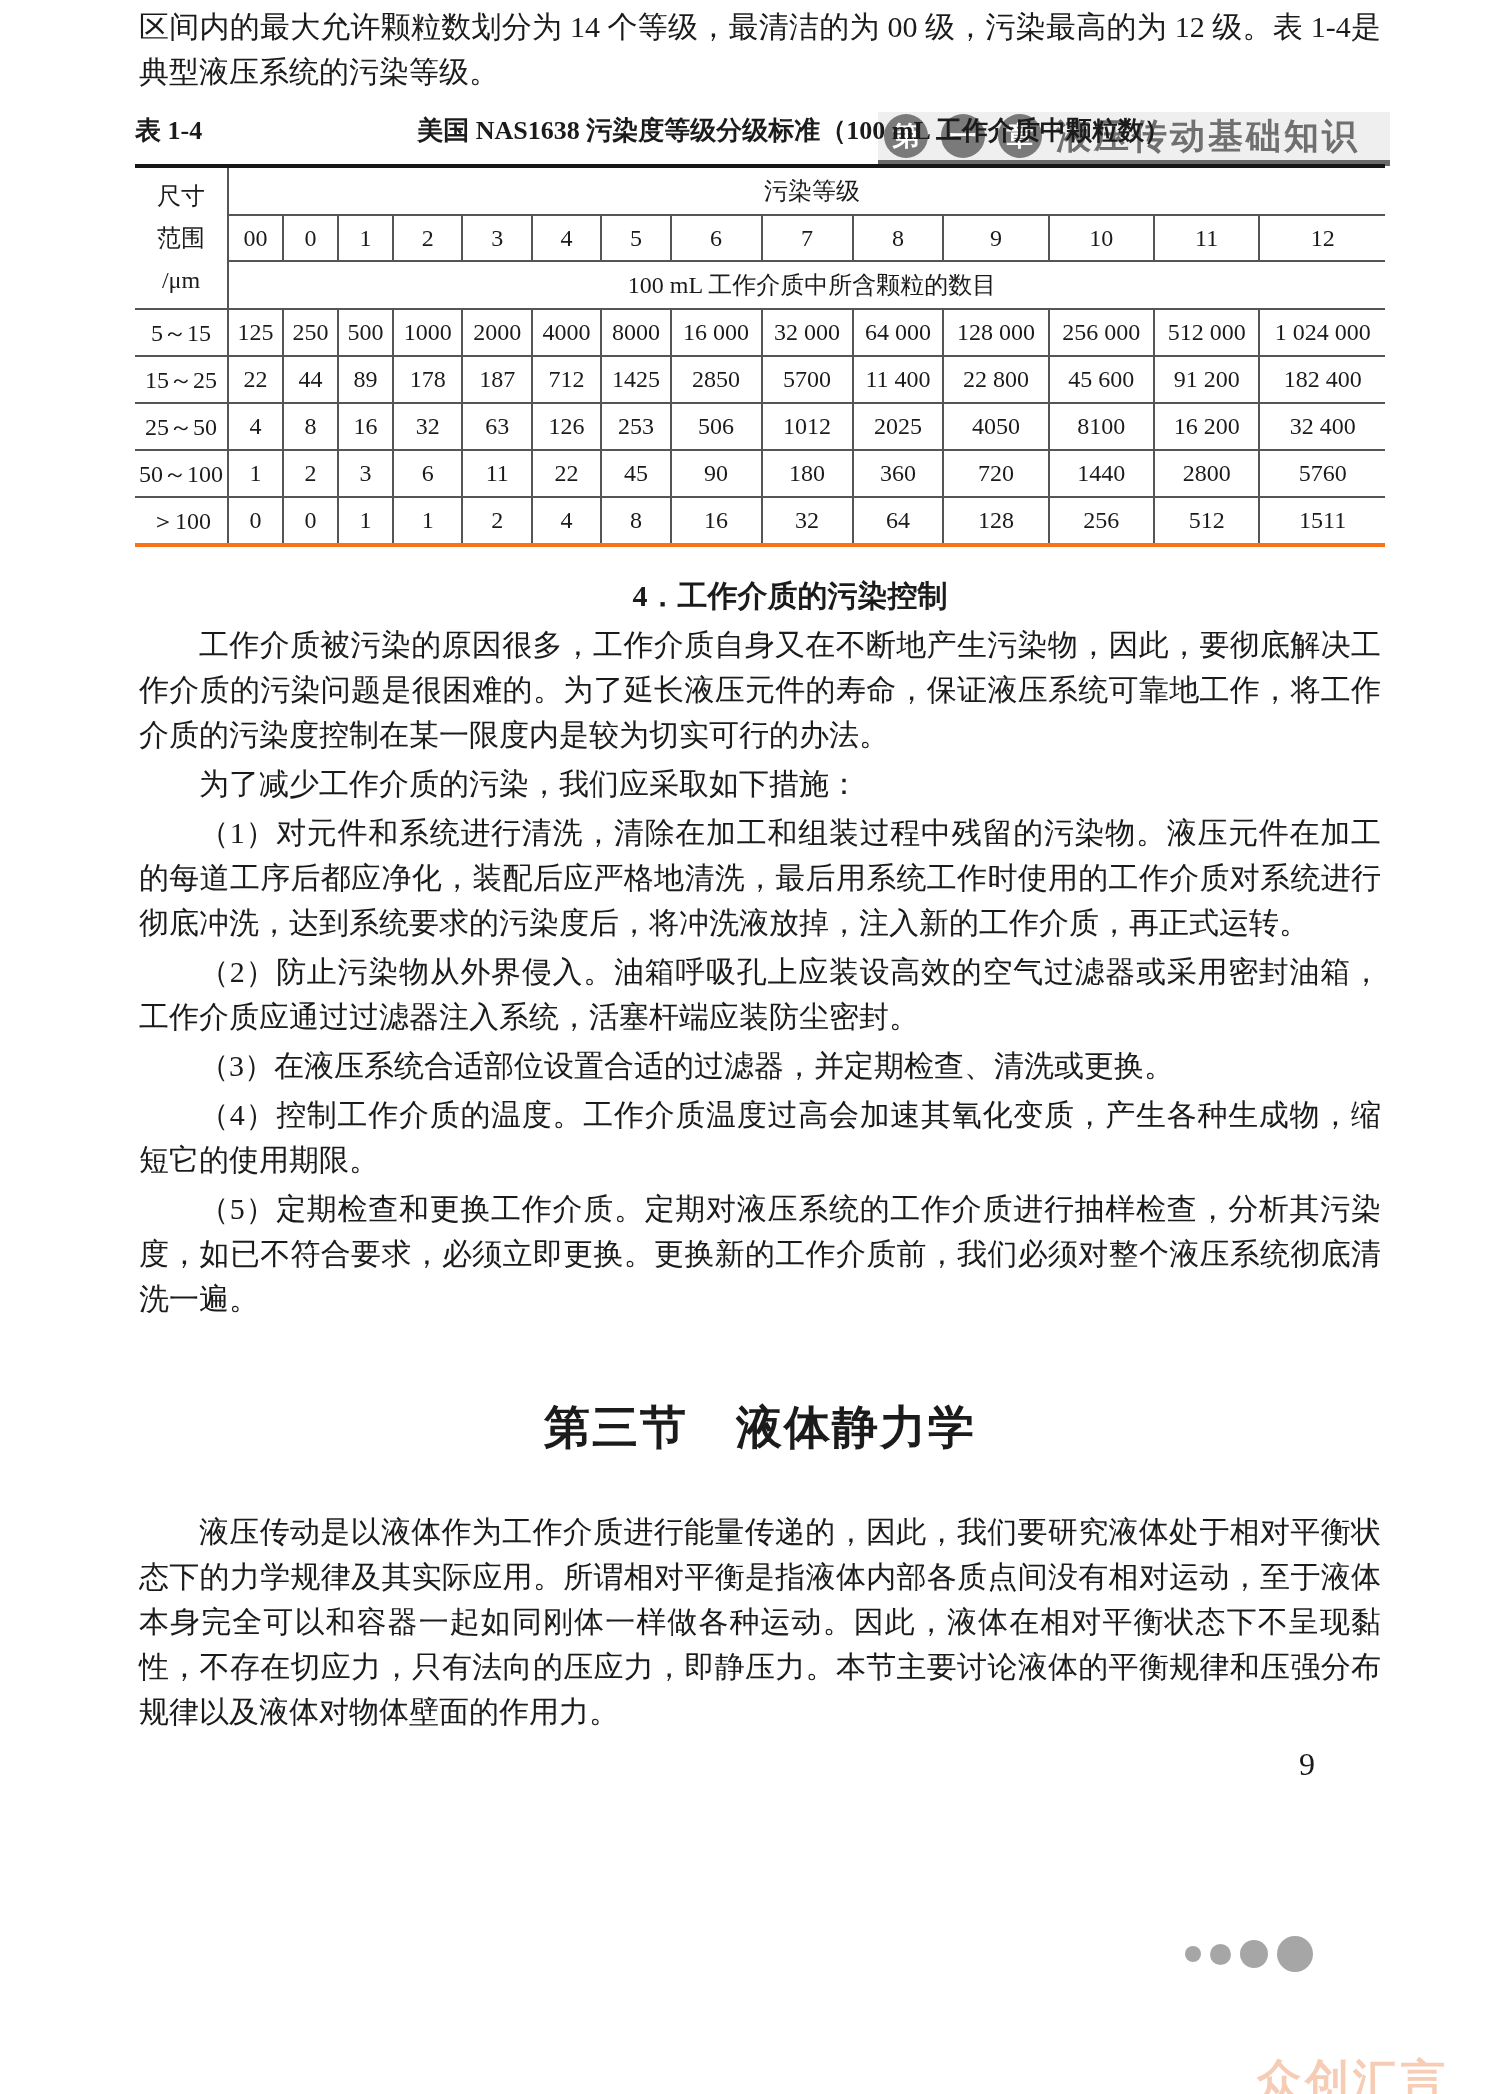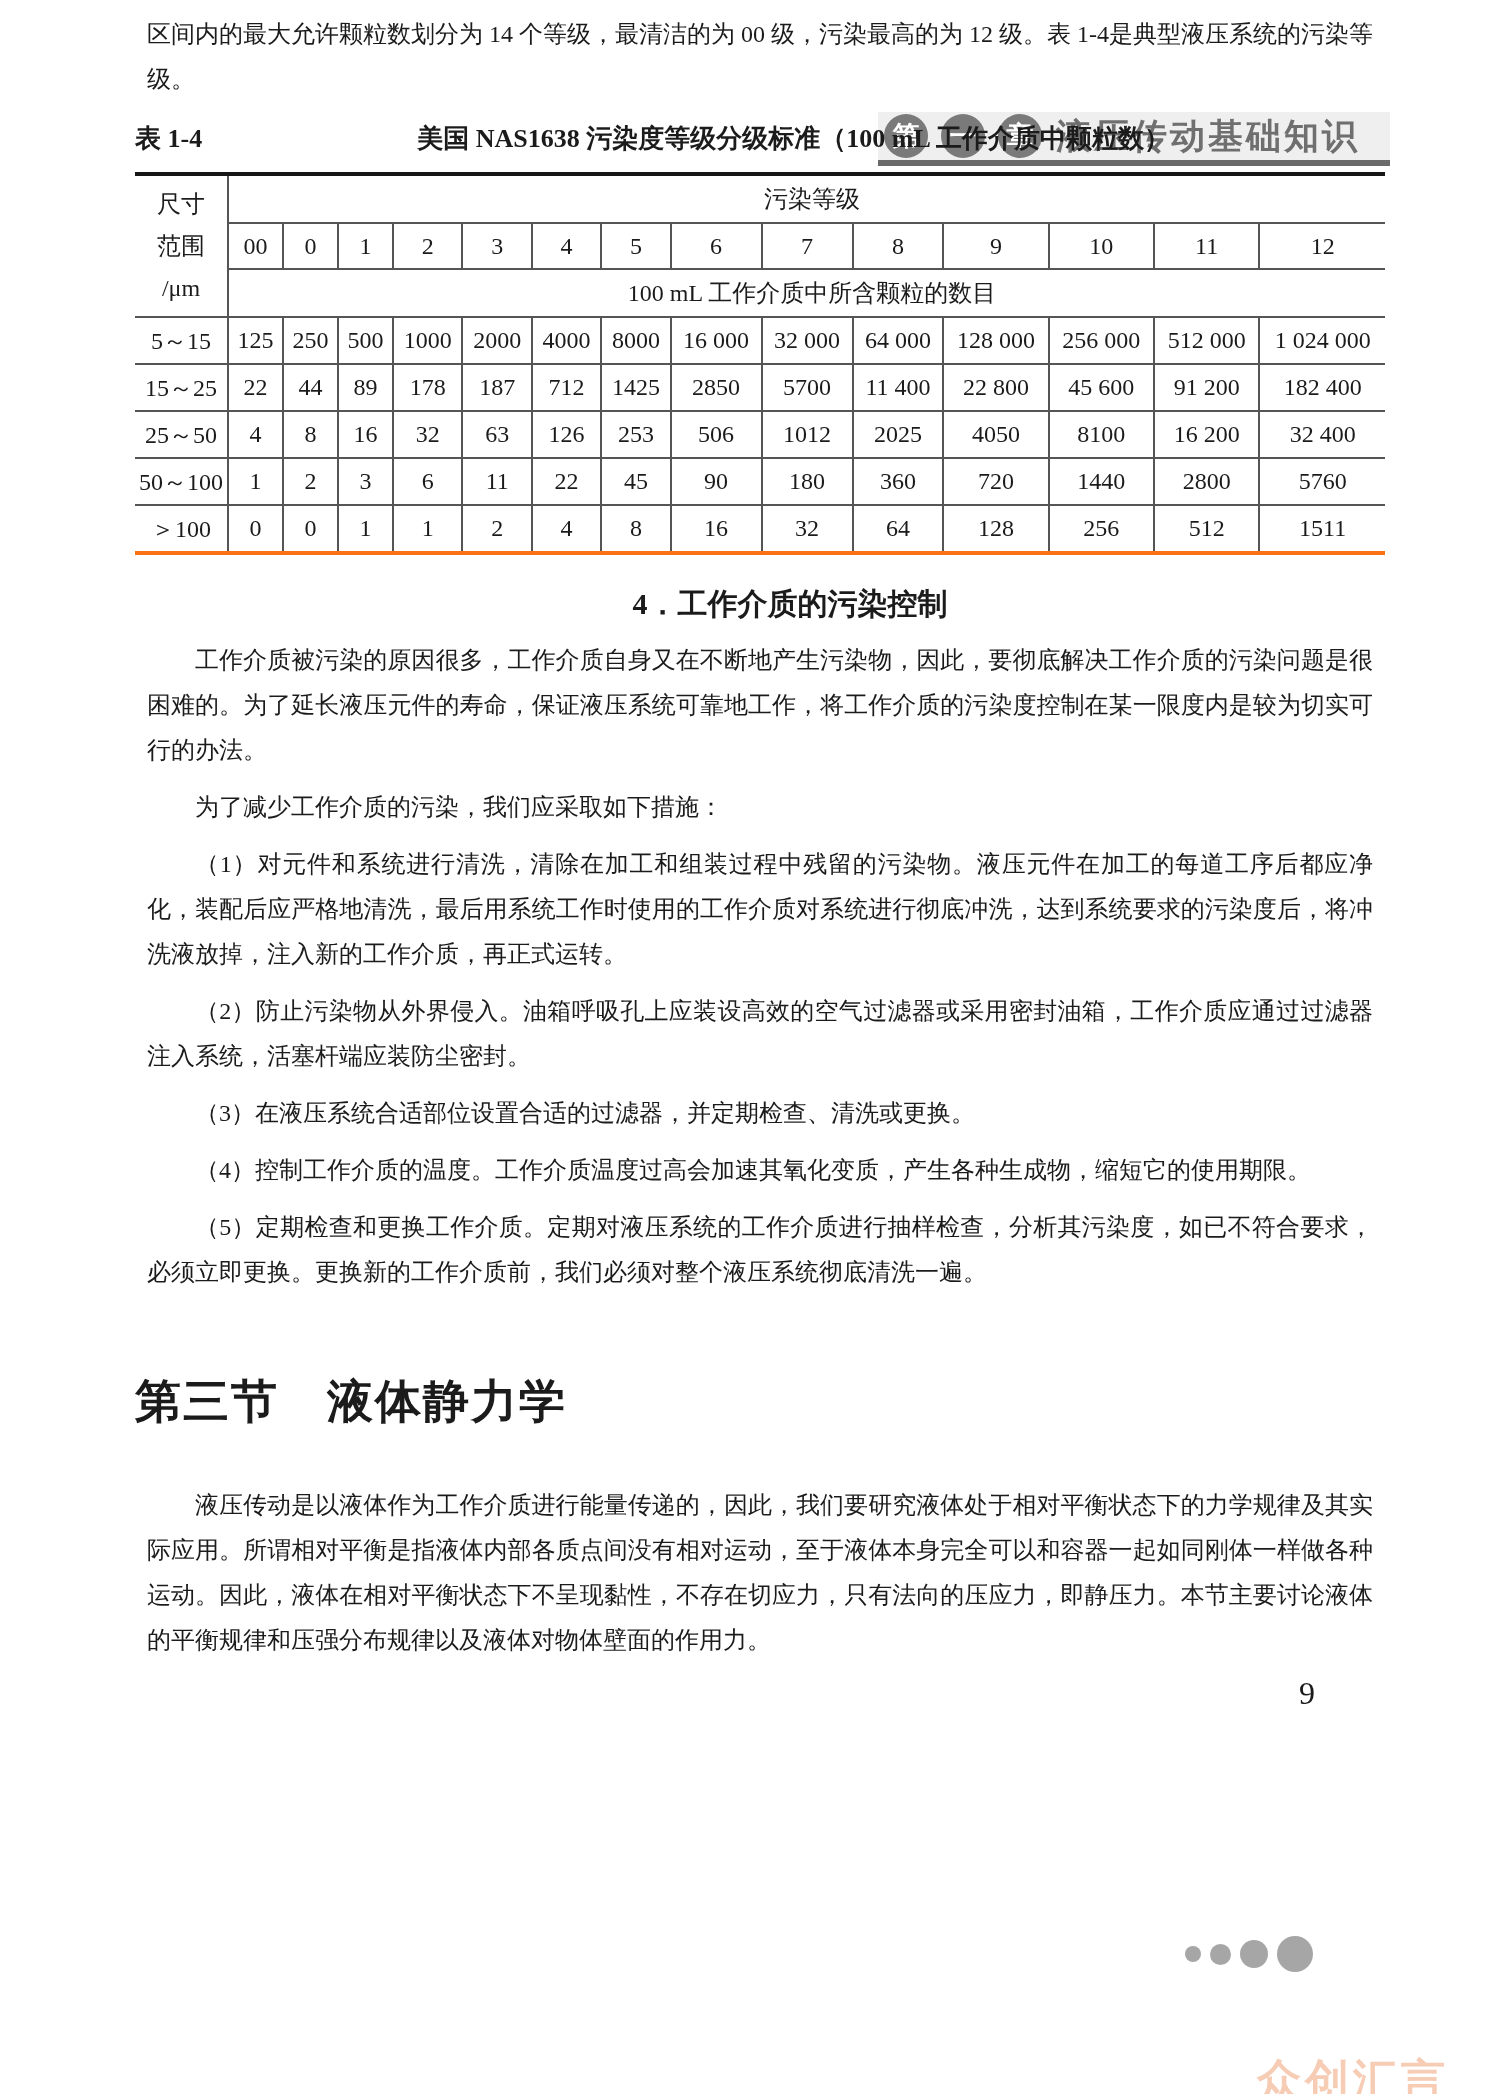--- a/index.html
+++ b/index.html
@@ -23,21 +23,21 @@
     font-family:"Liberation Sans","DejaVu Sans",sans-serif; flex:0 0 auto;
   }
   .chapter-title {
     font-size:35px; font-weight:bold; color:#6f6f6f; margin-left:1px;
     font-family:"Liberation Sans","DejaVu Sans",sans-serif;
     letter-spacing:3px; white-space:nowrap;
   }
 
   
   .content { position:absolute; left:135px; top:0; width:1250px; }
-  p.body { font-size:24px; line-height:45px; text-align:justify; margin:12px; text-indent:2em; }
+  p.body { font-size:30px; line-height:45px; text-align:justify; margin:4px; text-indent:2em; }
   p.noindent { text-indent:0; }
   .intro { margin-top:200px; }
 
   
   .tbl-caption { display:flex; margin-top:16px; font-weight:bold; font-size:26px; line-height:42px; }
   .tbl-label { flex:0 0 auto; }
   .tbl-title { flex:1; text-align:center; }
 
   table.nas {
     border-collapse:collapse; width:100%; margin-top:12px;
@@ -51,21 +51,21 @@
   .nas tr > *:first-child { border-left:none; }
   .nas tr > *:last-child  { border-right:none; }
   .nas .group-head, .nas .sub-head { text-align:center; padding-left:14px; height:46px; }
   .nas .level-row td { height:44px; }
   .nas tbody tr td, .nas tbody tr th { height:45px; }
   .size-head { width:76px; line-height:42px; padding:0 6px; }
 
   
   .heading4 { font-size:30px; font-weight:bold; line-height:45px; margin:26px 0 0; text-indent:2em; text-align:center; }
   .section-heading {
-    text-align:left; font-size:46px; font-weight:bold;
+    text-align:center; font-size:46px; font-weight:bold;
     margin:76px 0 50px; line-height:62px; letter-spacing:2px;
   }
 
   
   .page-number { text-align:right; padding-right:70px; font-size:32px; margin-top:12px; }
   .dots { position:absolute; top:1936px; left:1185px; display:flex; align-items:center; gap:9px; }
   .dot { border-radius:50%; background:#a6a6a6; }
   .dot.d1 { width:16px; height:16px; }
   .dot.d2 { width:21px; height:21px; }
   .dot.d3 { width:28px; height:28px; }

